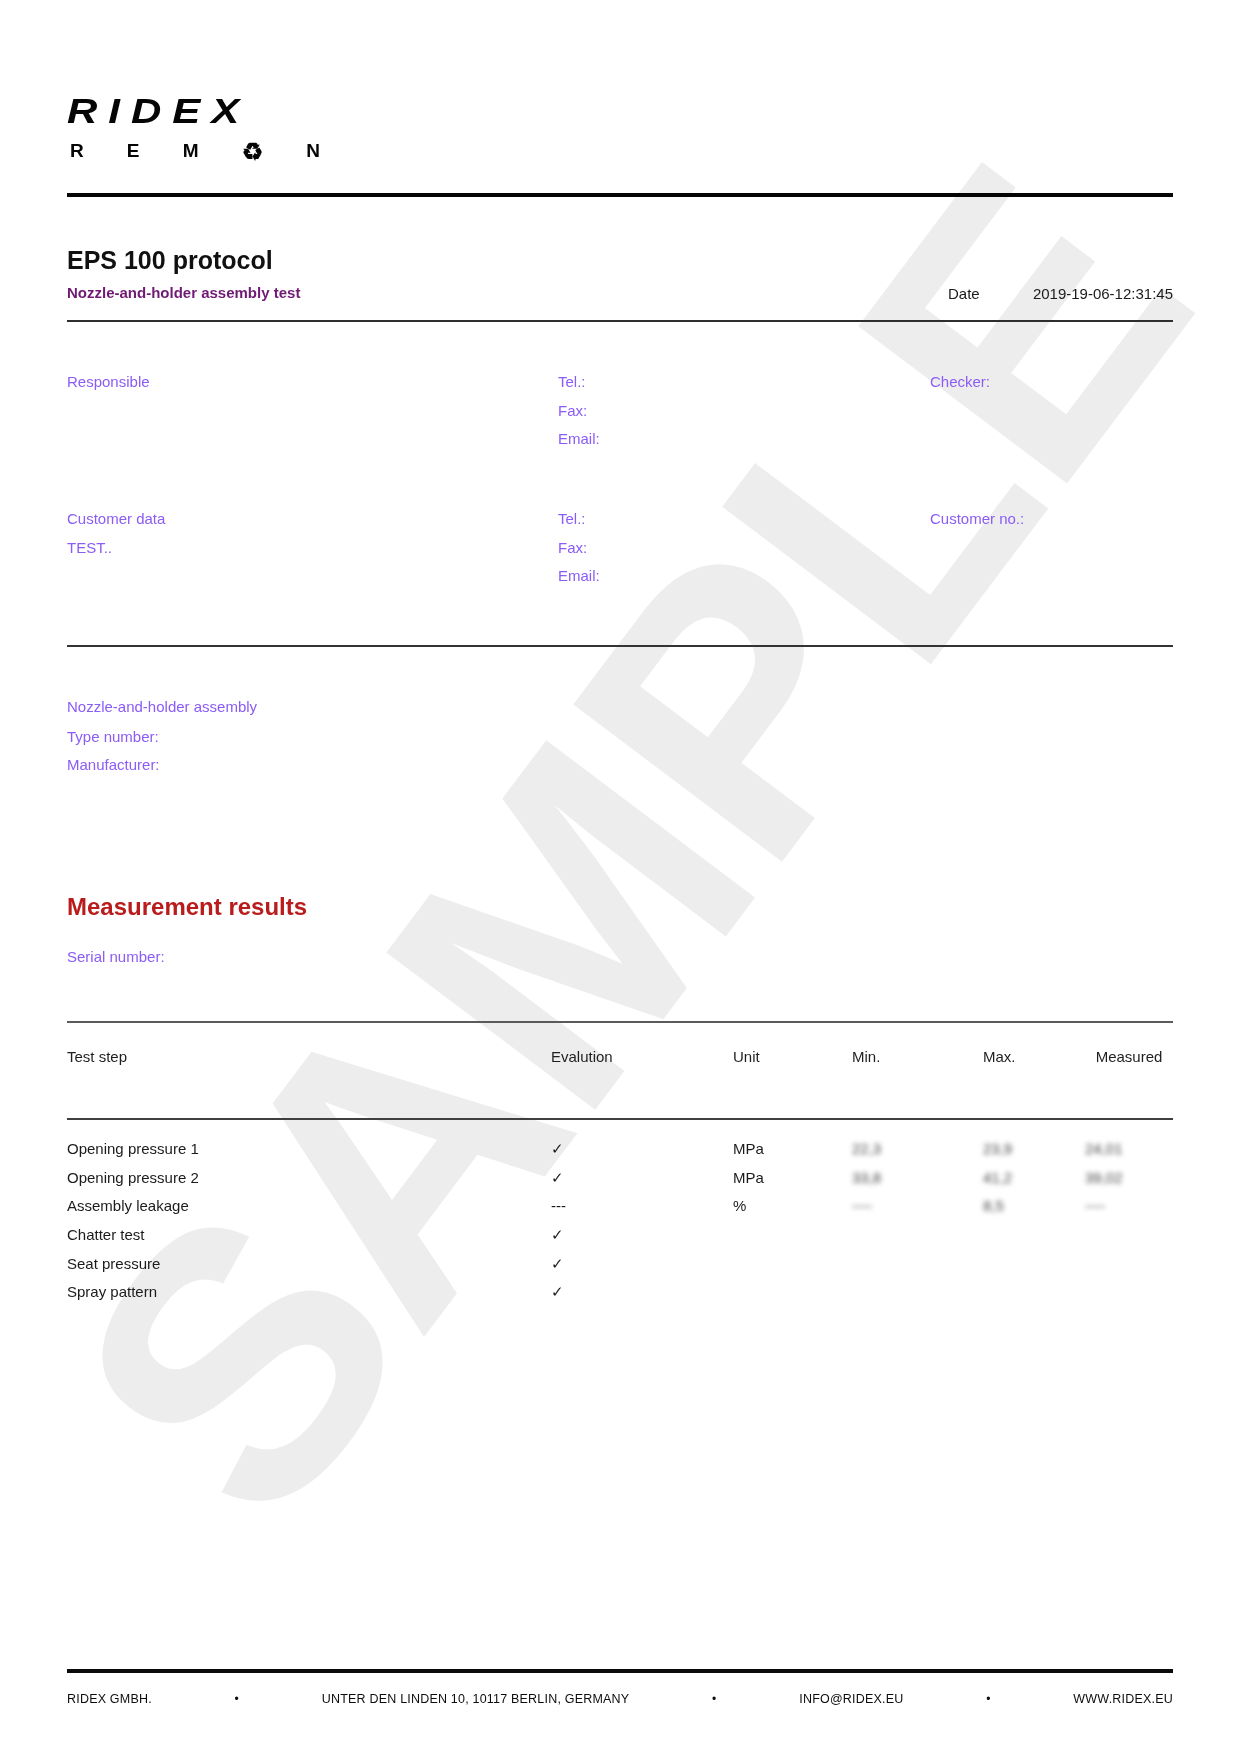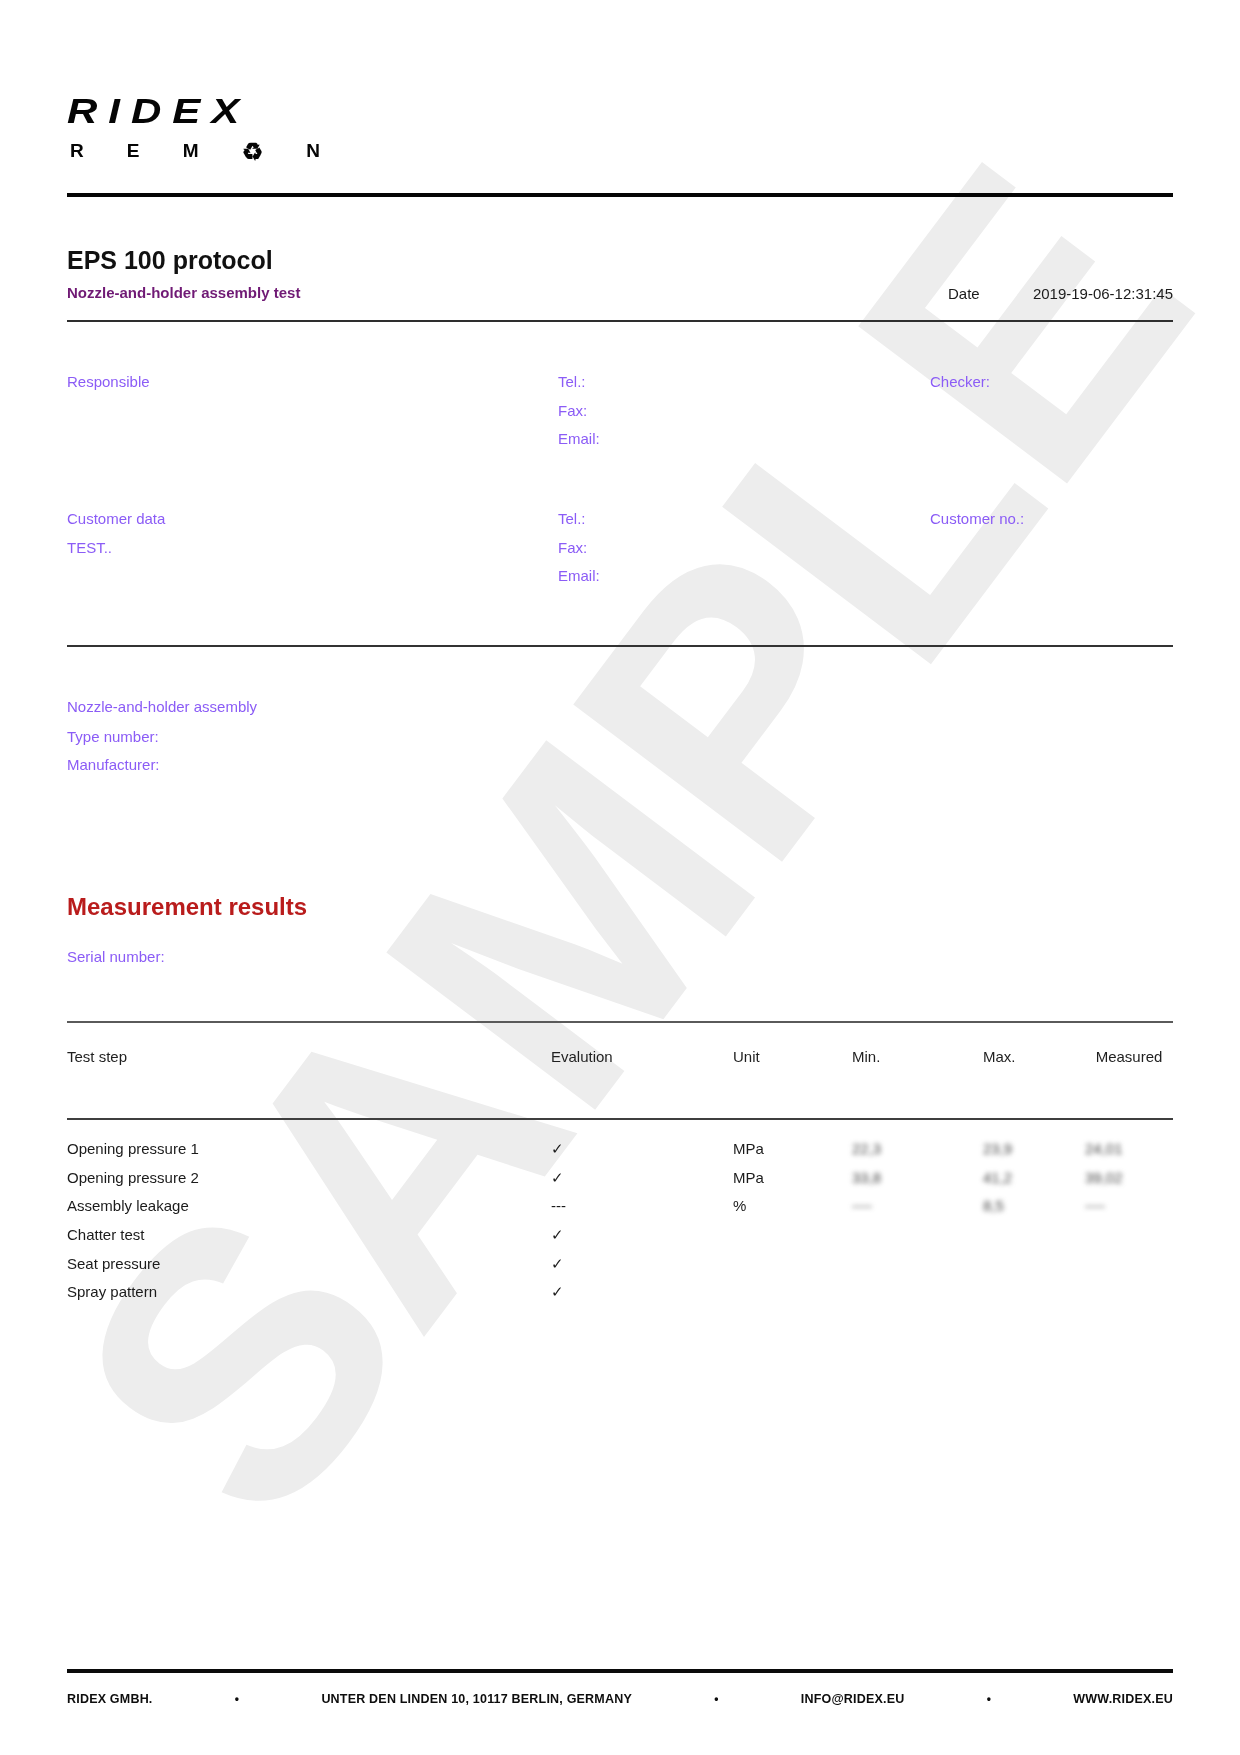--- a/index.html
+++ b/index.html
@@ -66,21 +66,21 @@
   }
   .trow {
     display:grid; grid-template-columns:484px 182px 119px 131px 102px 88px;
     height:28.7px; align-items:start;
   }
   .blurred { filter:blur(2.6px); color:#454545; }
 
   .footer-row {
     left:67px; top:1692px; width:1106px;
     display:flex; justify-content:space-between; 
-    font-size:12.5px; font-weight:700; letter-spacing:0.2px; color:#0d0d0d;
+    font-size:12.5px; font-weight:400; letter-spacing:0.2px; color:#0d0d0d;
     white-space:nowrap;
   }
   .footer-row .dot { font-size:12px; }
 </style>
 </head>
 <body>
 
 <div class="page">
 
   <div class="watermark">SAMPLE</div>

